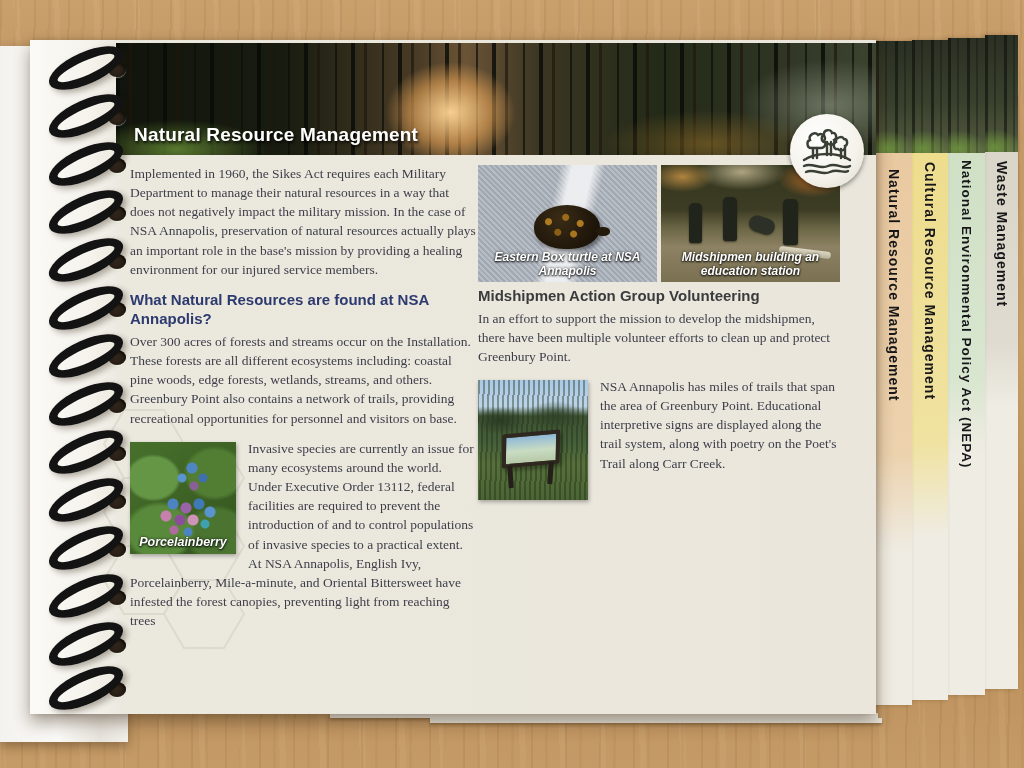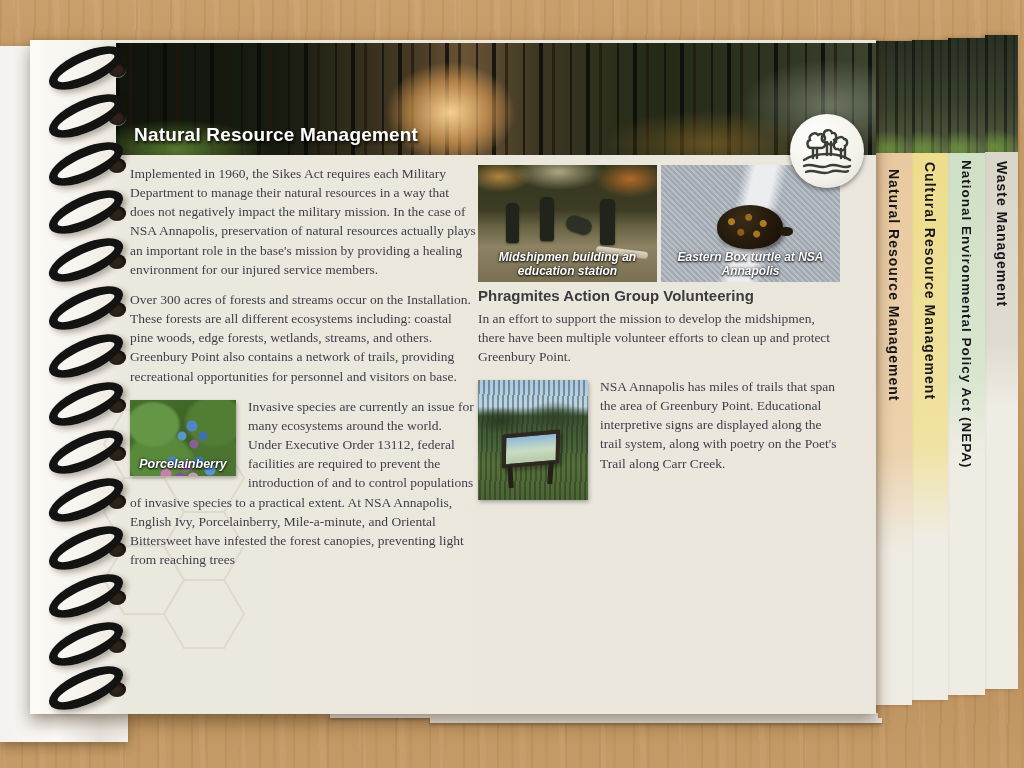--- a/index.html
+++ b/index.html
@@ -119,21 +119,21 @@
   .caption{
     position:absolute; left:0; right:0; bottom:3px; text-align:center;
     font-size:12px; font-weight:bold; font-style:italic; color:#fff;
     line-height:1.15;
     text-shadow:0 1px 2px rgba(0,0,0,.95), 0 0 3px rgba(0,0,0,.7);
   }
 
   
   .invasive-wrap{ margin-top:2px; }
   .porcelain{
-    float:left; width:106px; height:76px; margin:3px 12px 4px 0;
+    float:left; width:106px; height:112px; margin:3px 12px 4px 0;
     background:
       radial-gradient(circle 6px at 62px 26px, #4e86c4 0 5px, transparent 6px),
       radial-gradient(circle 5px at 73px 36px, #3f6fae 0 4px, transparent 5px),
       radial-gradient(circle 5px at 52px 36px, #5a94cf 0 4px, transparent 5px),
       radial-gradient(circle 5px at 64px 44px, #8a5f98 0 4px, transparent 5px),
       radial-gradient(circle 6px at 43px 62px, #4c83c0 0 5px, transparent 6px),
       radial-gradient(circle 6px at 56px 66px, #9a63a8 0 5px, transparent 6px),
       radial-gradient(circle 6px at 69px 62px, #3f7ab5 0 5px, transparent 6px),
       radial-gradient(circle 6px at 80px 70px, #5a94cf 0 5px, transparent 6px),
       radial-gradient(circle 6px at 36px 74px, #c77fae 0 5px, transparent 6px),
@@ -297,50 +297,51 @@
       <path d="M6 38 C18 30 40 30 52 38"></path>
       <path d="M6 44 C14 40 22 48 30 44 C38 40 46 48 52 44"></path>
       <path d="M8 50 C16 46 24 54 32 50 C40 46 46 52 50 49"></path>
     </svg>
   </div>
 
   <div class="content">
 
     <div class="col-left">
       <p class="body">Implemented in 1960, the Sikes Act requires each Military Department to manage their natural resources in a way that does not negatively impact the military mission. In the case of NSA Annapolis, preservation of natural resources actually plays an important role in the base's mission by providing a healing environment for our injured service members.</p>
+      <h2 class="navy">What Natural Resources are found at NSA Annapolis?</h2>
       <p class="body">Over 300 acres of forests and streams occur on the Installation. These forests are all different ecosystems including: coastal pine woods, edge forests, wetlands, streams, and others. Greenbury Point also contains a network of trails, providing recreational opportunities for personnel and visitors on base.</p>
 
       <div class="invasive-wrap">
         <div class="photo porcelain">
           <div class="caption">Porcelainberry</div>
         </div>
         <p class="body">Invasive species are currently an issue for many ecosystems around the world. Under Executive Order 13112, federal facilities are required to prevent the introduction of and to control populations of invasive species to a practical extent. At NSA Annapolis, English Ivy, Porcelainberry, Mile-a-minute, and Oriental Bittersweet have infested the forest canopies, preventing light from reaching trees</p>
       </div>
     </div>
 
     <div class="col-right">
 
       <div class="photo-row">
+        <div class="photo photo-turtle">
+          <div class="turtle-shell"></div>
+          <div class="turtle-head"></div>
+          <div class="caption">Eastern Box turtle at NSA Annapolis</div>
+        </div>
         <div class="photo photo-mids">
           <div class="figure fig1"></div>
           <div class="figure fig2"></div>
           <div class="figure fig3"></div>
           <div class="figure fig4"></div>
           <div class="log-tube"></div>
           <div class="caption">Midshipmen building an education station</div>
         </div>
-        <div class="photo photo-turtle">
-          <div class="turtle-shell"></div>
-          <div class="turtle-head"></div>
-          <div class="caption">Eastern Box turtle at NSA Annapolis</div>
-        </div>
       </div>
 
 
-      <h2 class="dark">Phragmites Action Group Volunteering</h2>
+      <h2 class="dark">Midshipmen Action Group Volunteering</h2>
       <p class="body">In an effort to support the mission to develop the midshipmen, there have been multiple volunteer efforts to clean up and protect Greenbury Point.</p>
 
       <div class="trail-wrap">
         <div class="photo trail-photo">
           <div class="sign-board"></div>
           <div class="sign-leg leg1"></div>
           <div class="sign-leg leg2"></div>
         </div>
         <p class="body">NSA Annapolis has miles of trails that span the area of Greenbury Point. Educational interpretive signs are displayed along the trail system, along with poetry on the Poet's Trail along Carr Creek.</p>
       </div>

